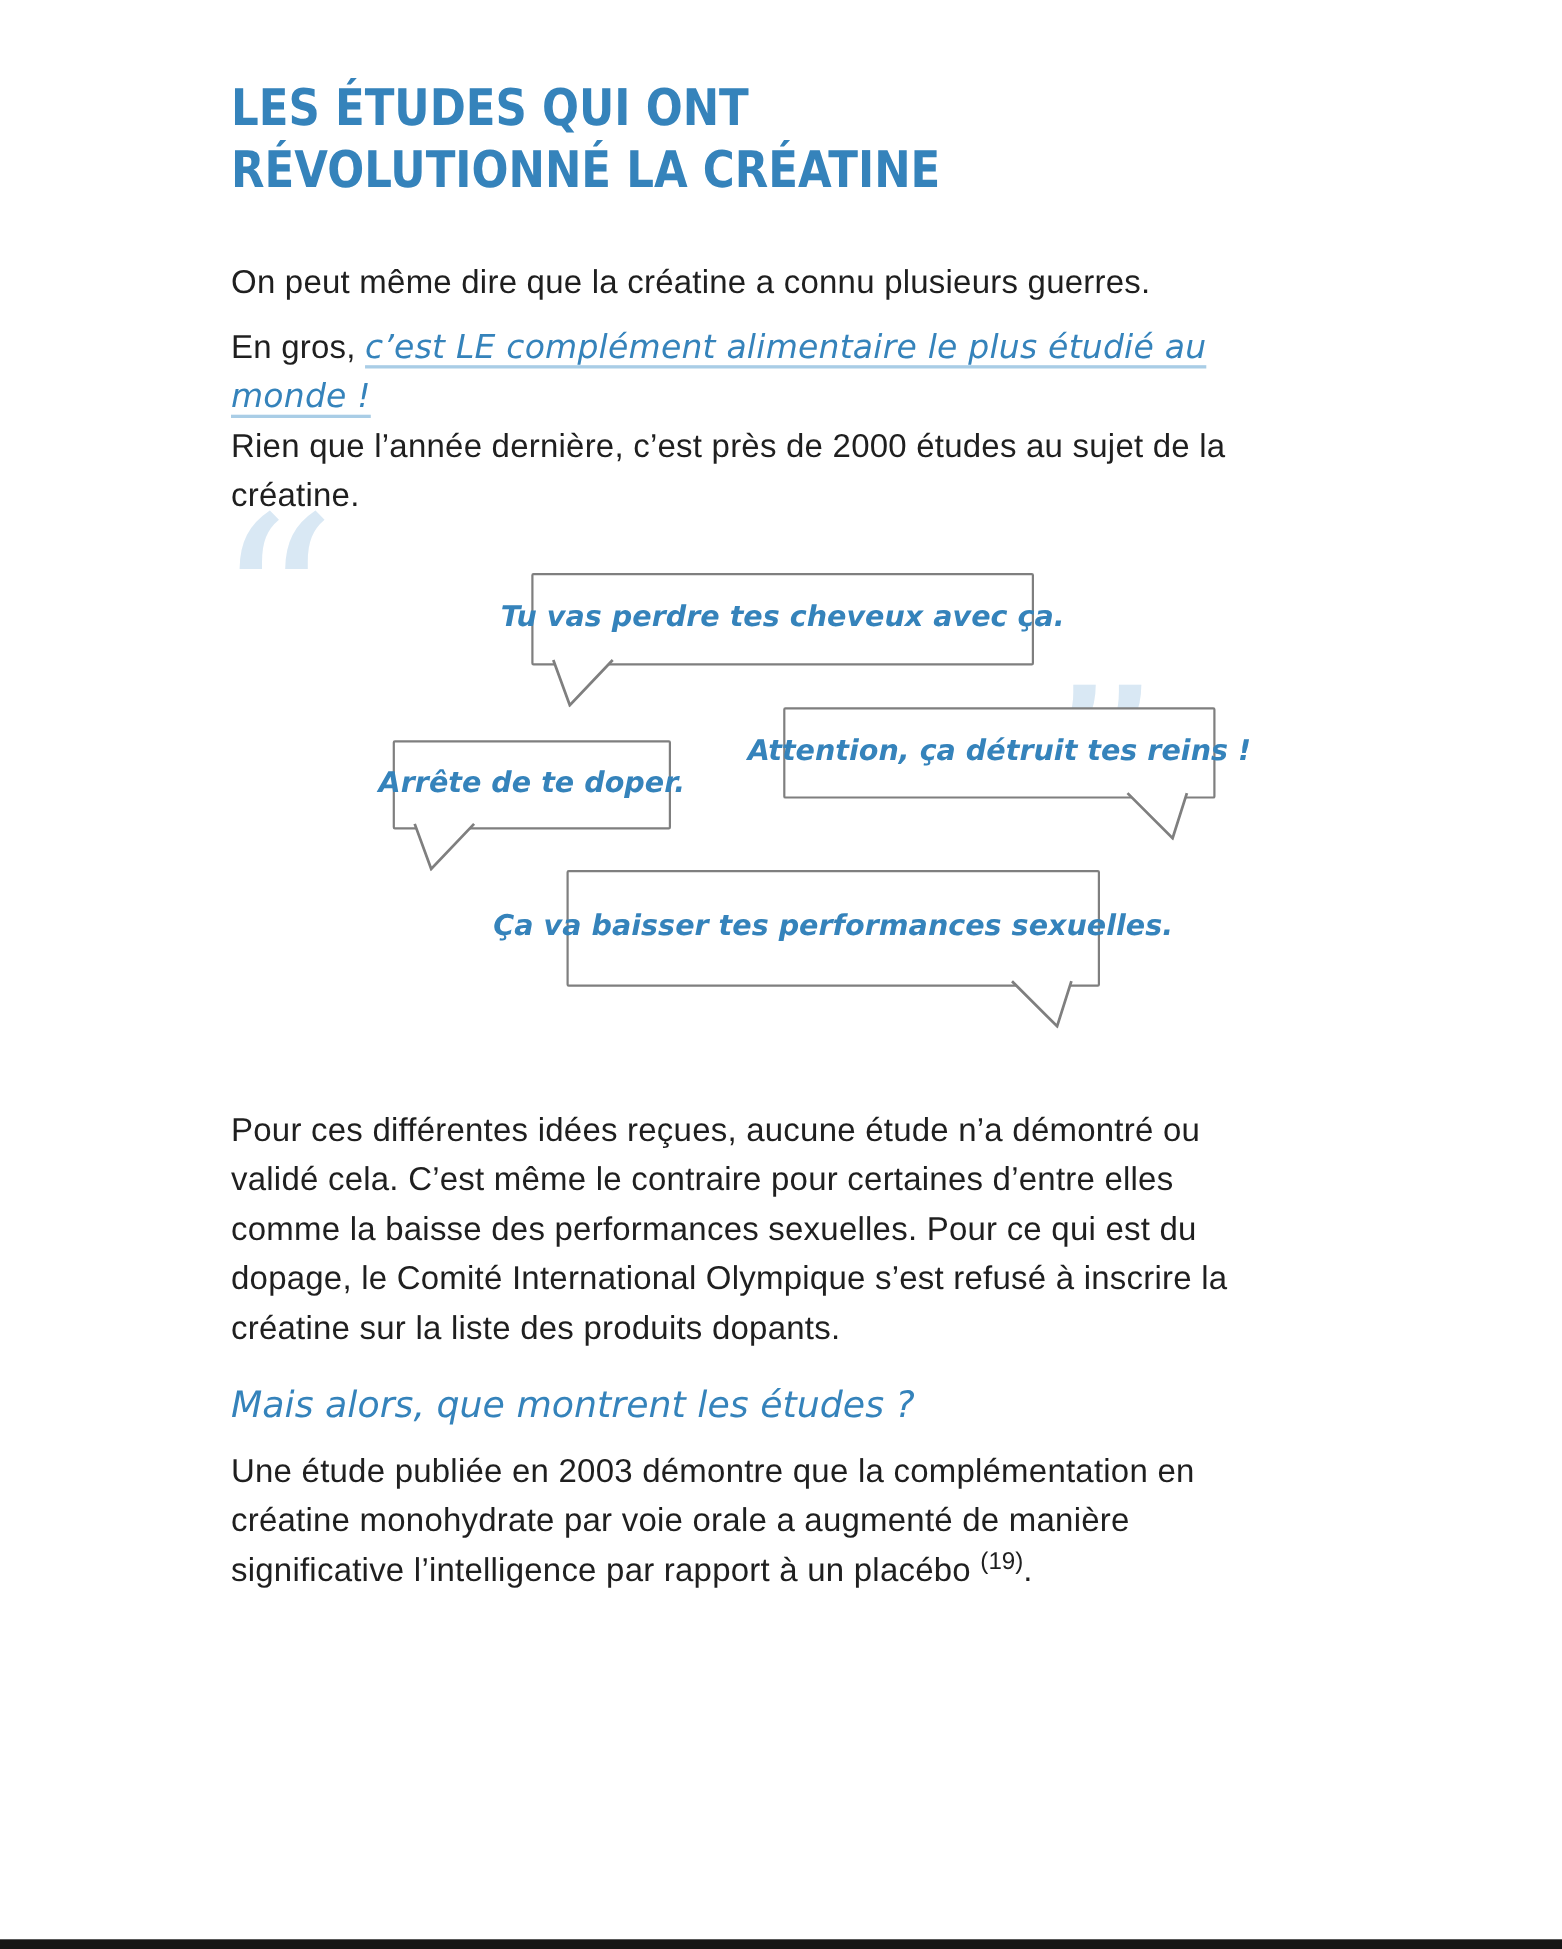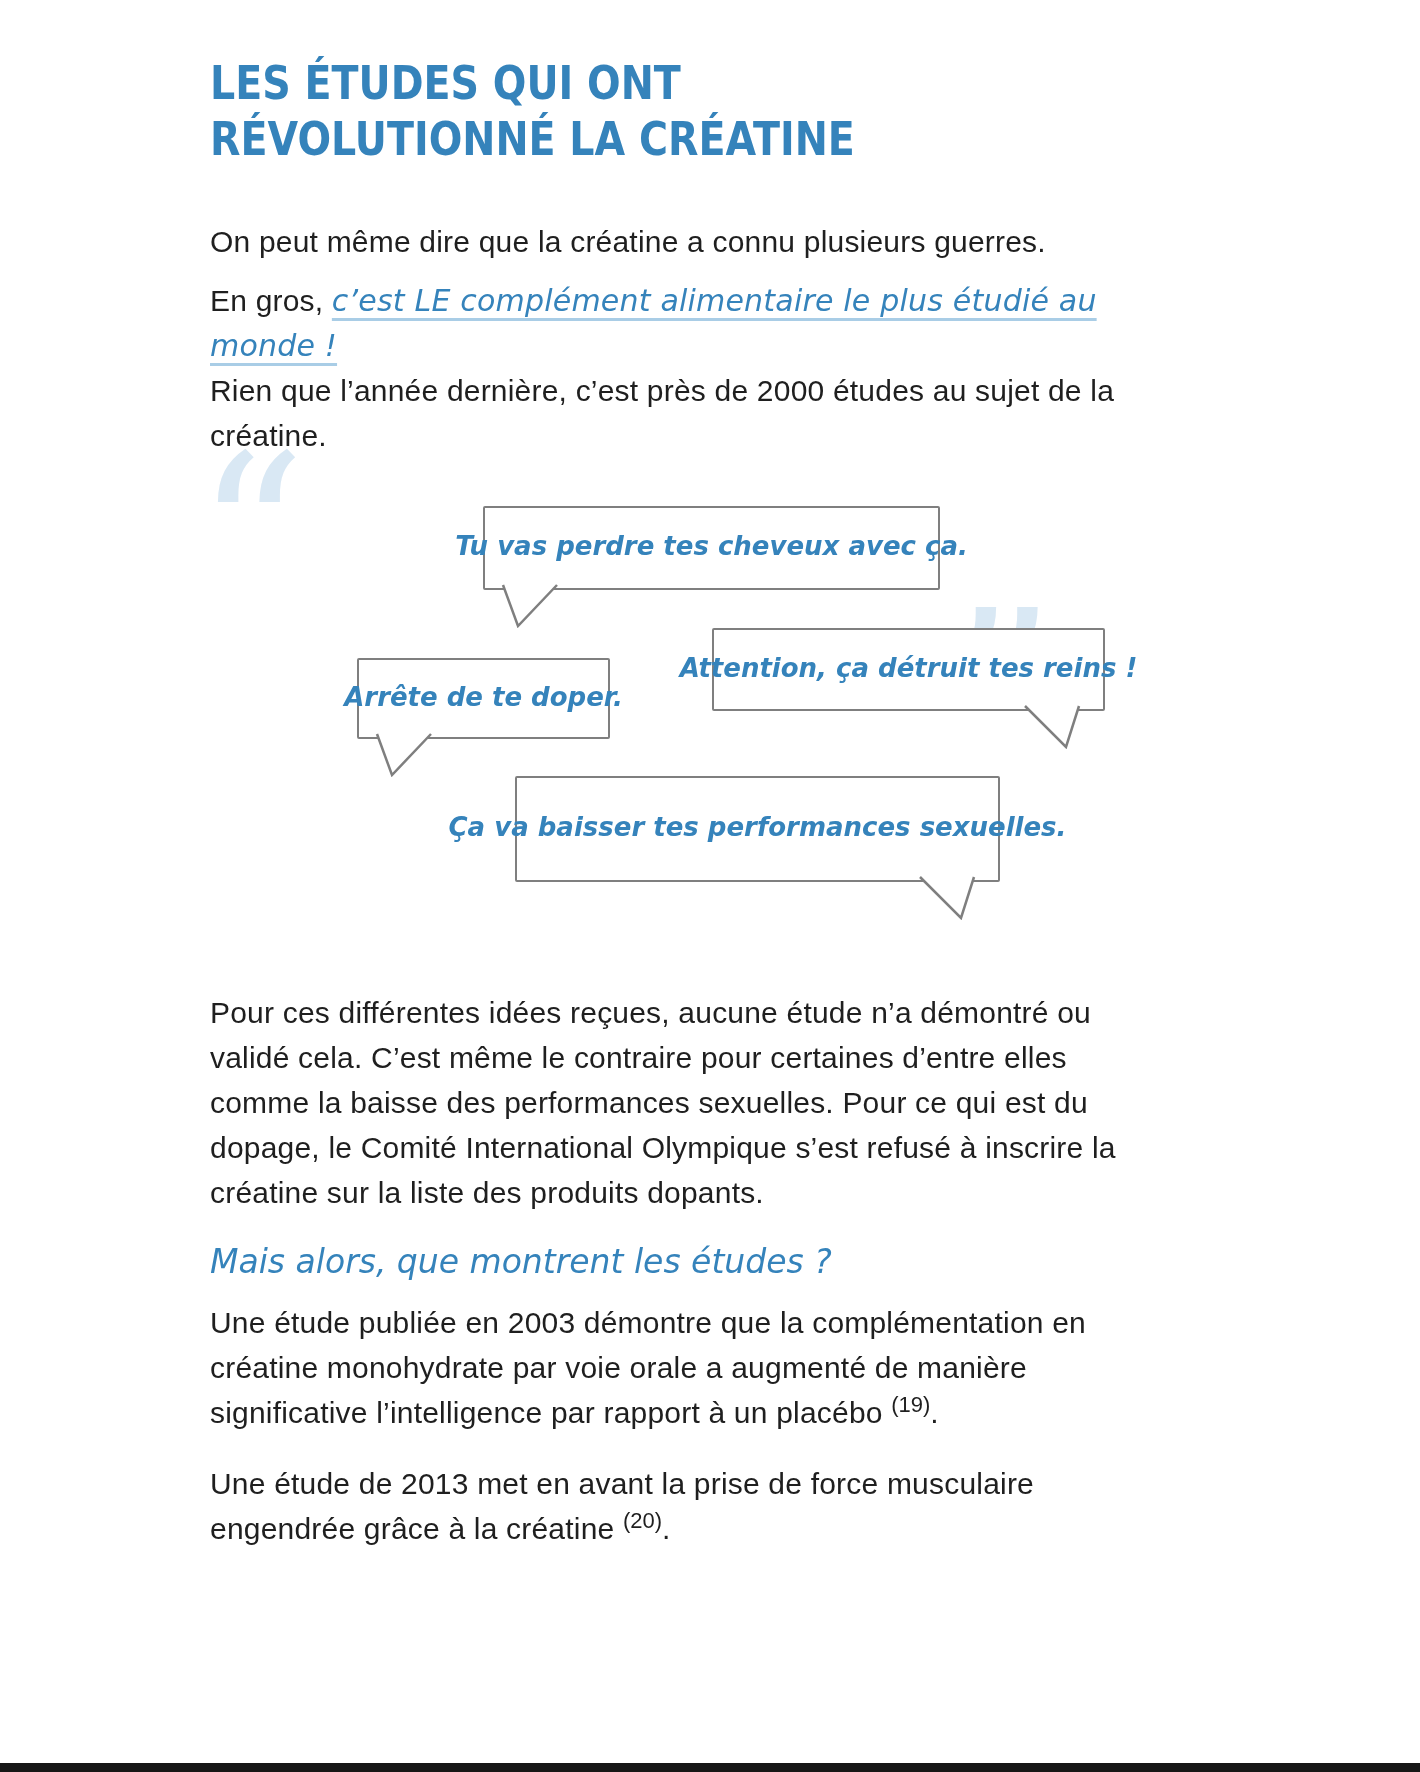--- a/index.html
+++ b/index.html
@@ -7,21 +7,21 @@
   .page {
     position:relative;
     width:1420px; height:1772px;
     background:#ffffff;
     font-family:"Liberation Sans", sans-serif;
     color:#1f1f1f;
     overflow:hidden;
   }
   .content {
     position:absolute;
-    left:210px; top:55px;
+    left:210px; top:70px;
     width:945px;
   }
   
   .title {
     color:#3583bb;
     font-family:"DejaVu Sans", sans-serif;
     font-weight:800;
     font-size:46px;
     line-height:1.22;
     letter-spacing:0px;
@@ -157,18 +157,17 @@
         </svg>
       </div>
     </div>
 
     <p class="para">Pour ces différentes idées reçues, aucune étude n’a démontré ou validé cela. C’est même le contraire pour certaines d’entre elles comme la baisse des performances sexuelles. Pour ce qui est du dopage, le Comité International Olympique s’est refusé à inscrire la créatine sur la liste des produits dopants.</p>
 
     <div class="hand hand-heading">Mais alors, que montrent les études ?</div>
 
     <p class="para para-last"><span>Une étude publiée en 2003 démontre que la complémentation en créatine monohydrate par voie orale a augmenté de manière significative l’intelligence par rapport à un placébo </span><sup class="ref">(19)</sup><span>.</span></p>
 
-    <p class="para"><span>Une étude de 2013 met en avant la prise de force musculaire engendrée grâce à la créatine </span><sup class="ref">(20)</sup><span>.</span></p>
 
   </div>
 
   <div class="bottom-edge"></div>
 </div>
 
 </body></html>

